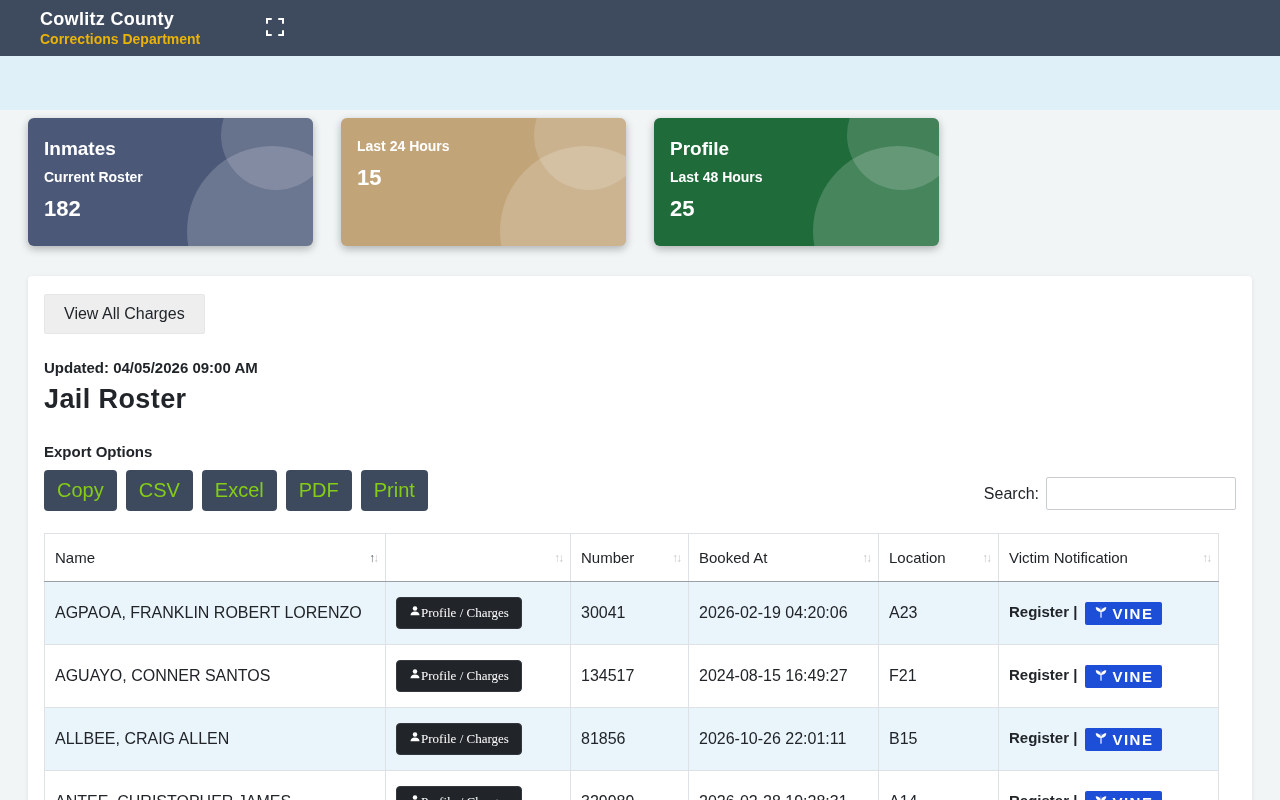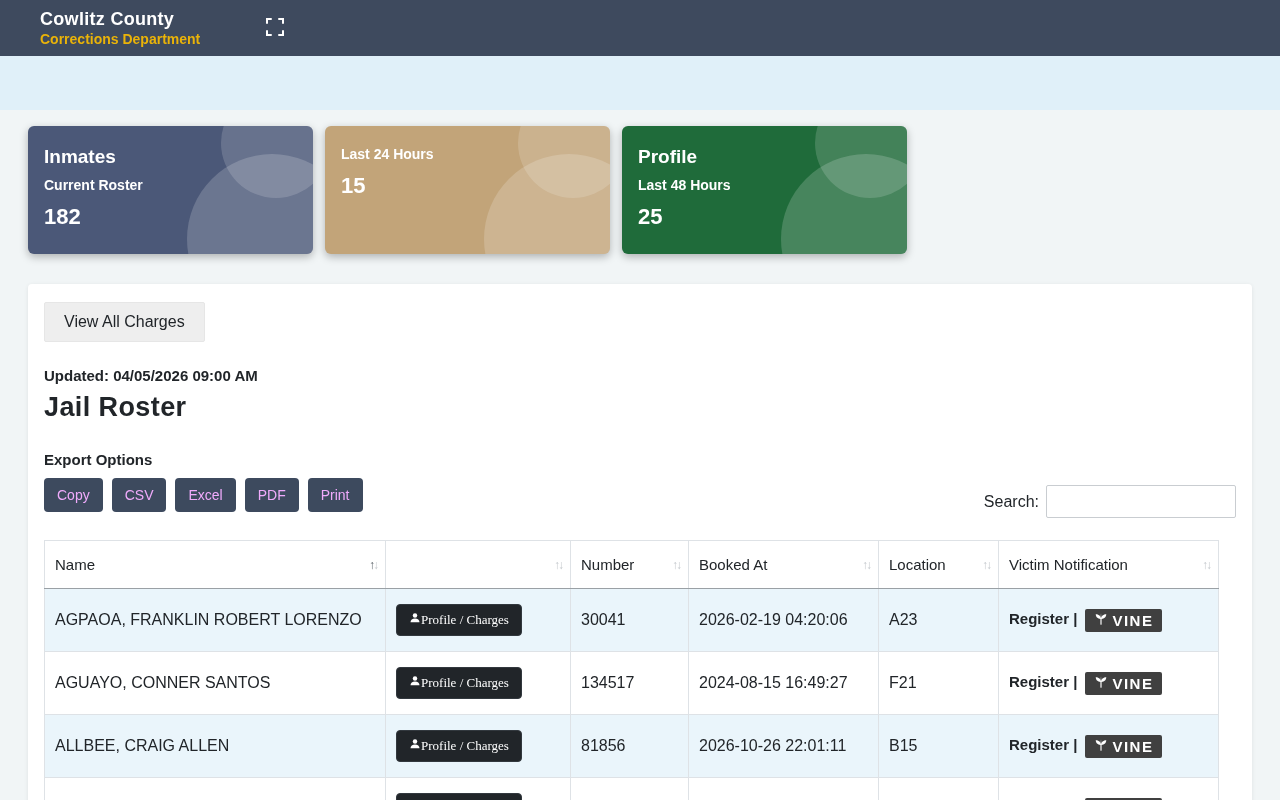--- a/index.html
+++ b/index.html
@@ -17,21 +17,21 @@
   .brand { line-height:1.25; }
   .brand-title { font-size:18px; font-weight:bold; letter-spacing:.3px; }
   .brand-sub   { font-size:14px; font-weight:bold; color:#eab308; }
   .fullscreen-btn {
     margin-left:62px; background:none; border:none; cursor:pointer;
     display:flex; align-items:center; padding:4px;
   }
   .subbar { height:54px; background:#e0f0f9; }
 
   
-  .cards { display:flex; gap:12px; margin:16px 28px 0; }
+  .cards { display:flex; gap:28px; margin:8px 28px 0; }
   .card {
     width:285px; height:128px; border-radius:6px; padding:20px 16px;
     color:#fff; position:relative; overflow:hidden;
     box-shadow:0 3px 8px rgba(0,0,0,.28);
   }
   .card::before {
     content:""; position:absolute; width:110px; height:110px; border-radius:50%;
     background:rgba(255,255,255,.16); top:-38px; right:-18px;
   }
   .card::after {
@@ -55,22 +55,22 @@
     display:inline-block; background:#eee; border:1px solid #e6e6e6;
     color:#212529; font-size:16px; font-family:inherit;
     padding:10px 19px; border-radius:2px; cursor:pointer;
   }
   .updated { margin-top:25px; font-size:15px; font-weight:bold; color:#212529; }
   .page-title { font-size:27px; font-weight:bold; margin:8px 0 28px; letter-spacing:.4px; }
   .export-label { font-size:15px; font-weight:bold; margin-bottom:10px; }
   .toolbar { display:flex; justify-content:space-between; align-items:flex-start; }
   .export-buttons { display:flex; gap:9px; }
   .export-btn {
-    background:#3d4a5e; color:#f0abfc; border:none; border-radius:4px;
-    font-size:14px; font-family:inherit; padding:9px 13px; cursor:pointer;
+    background:#3d4a5e; color:#84cc16; border:none; border-radius:4px;
+    font-size:20px; font-family:inherit; padding:9px 13px; cursor:pointer;
   }
   .search-box { display:flex; align-items:center; gap:7px; margin-top:7px; }
   .search-label { font-size:16px; color:#212529; }
   .search-input {
     width:190px; height:33px; border:1px solid #c9cdd1; border-radius:2px;
     font-size:15px; padding:0 8px; font-family:inherit;
   }
 
   
   table.roster {
@@ -99,21 +99,21 @@
 
   .profile-btn {
     display:inline-flex; align-items:center; gap:0;
     background:#212529; color:#fff; border:1px solid #32383e; border-radius:4px;
     font-size:13px; font-family:Liberation Serif, serif; padding:7px 12px; cursor:pointer;
     white-space:nowrap;
   }
   .register-label { font-weight:bold; font-size:15px; margin-right:8px; }
   .vine-badge {
     display:inline-flex; align-items:center; gap:4px; vertical-align:middle;
-    background:#404040; color:#fff; border-radius:2px; padding:3px 9px;
+    background:#1d4ed8; color:#fff; border-radius:2px; padding:3px 9px;
     font-size:15px; font-weight:bold; letter-spacing:1.5px; cursor:pointer;
   }
 </style>
 </head>
 <body>
 
 <header class="topbar">
   <div class="brand">
     <div class="brand-title">Cowlitz County</div>
     <div class="brand-sub">Corrections Department</div>

